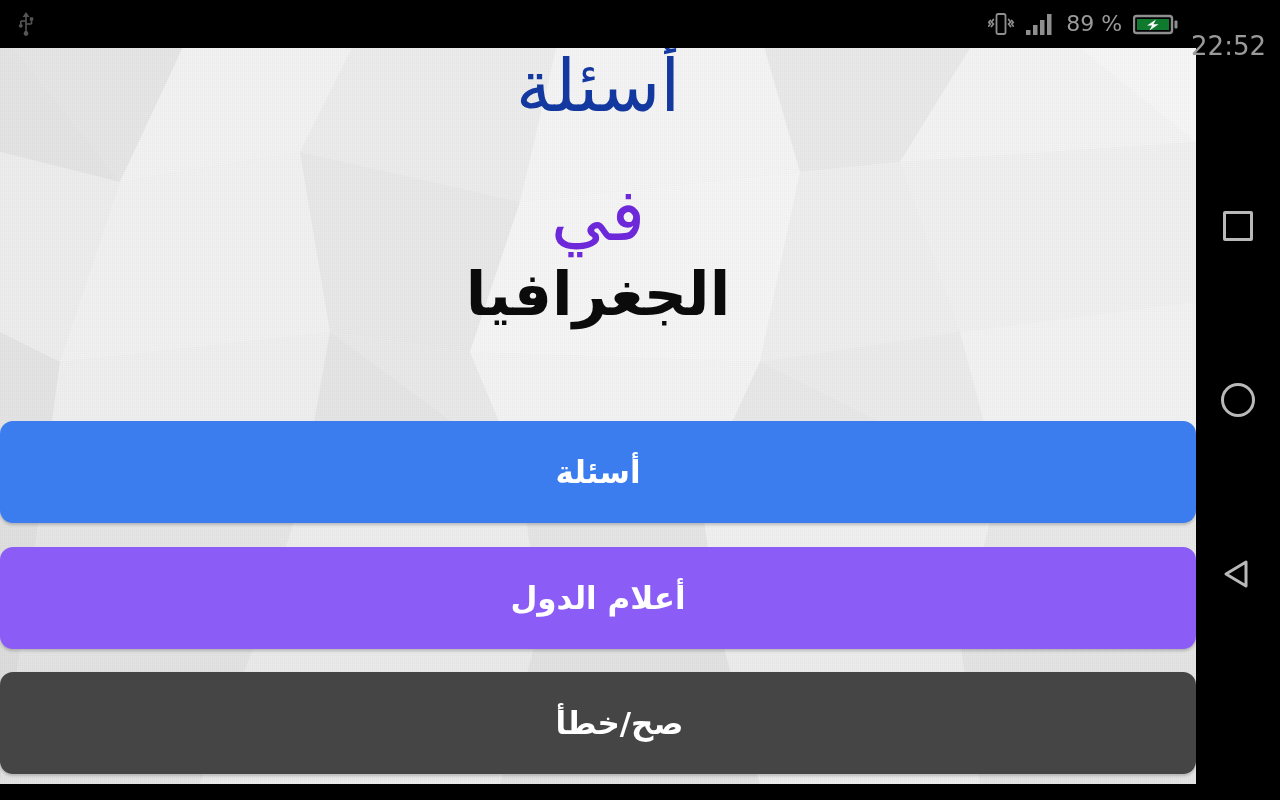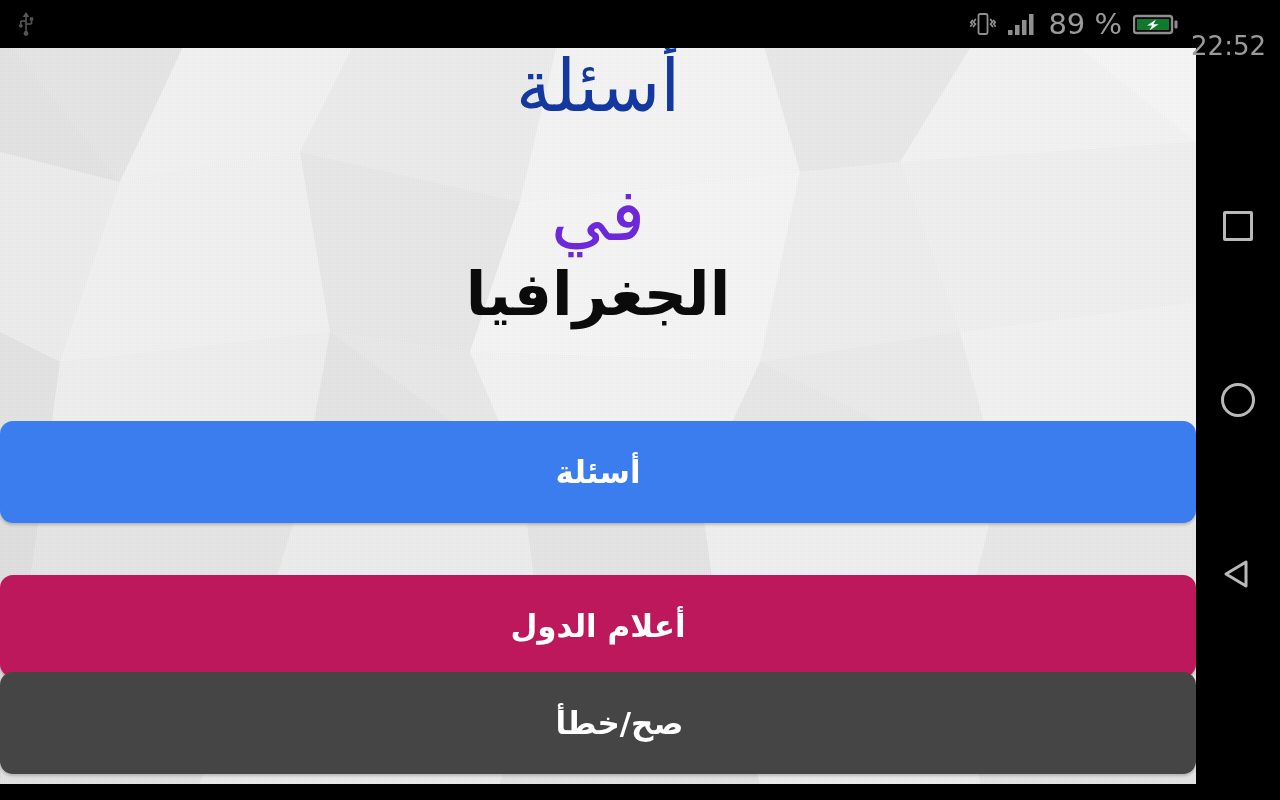--- a/index.html
+++ b/index.html
@@ -49,21 +49,21 @@
     align-items: center;
     gap: 9px;
   }
   .sb-icon {
     display: flex;
     align-items: center;
     justify-content: center;
   }
   .sb-text {
     color: #9a9a9a;
-    font-size: 29px;
+    font-size: 22px;
     letter-spacing: 0px;
     line-height: 1;
     white-space: nowrap;
     font-family: "DejaVu Sans", "Liberation Sans", sans-serif;
   }
   #battery-percent { margin-right: 2px; }
   #status-time { font-size: 26px; margin-left: 3px; margin-top: 43px; }
 
   
   #nav-bar {
@@ -249,21 +249,21 @@
     </svg>
     <div id="noise"></div>
 
     <div id="title-block">
       <div class="title-line" id="title-line-1" style="color: rgb(19, 56, 159);">أسئلة</div>
       <div class="title-line" id="title-line-2" style="color: #6d28d9;">في</div>
       <div class="title-line" id="title-line-3" style="color: rgb(11, 11, 11);">الجغرافيا</div>
     </div>
 
     <button class="app-btn" id="btn-questions" style="background: rgb(59, 125, 238);">أسئلة</button>
-    <button class="app-btn" id="btn-flags" style="background: #be185d; margin-top: 28px;">أعلام الدول</button>
+    <button class="app-btn" id="btn-flags" style="background: #8b5cf6;">أعلام الدول</button>
     <button class="app-btn" id="btn-truefalse" style="background: rgb(69, 69, 69); padding-left: 43px;">صح/خطأ</button>
   </div>
 
   <div id="status-bar">
     <div class="sb-left">
       <span class="sb-icon">
         <svg width="20" height="26" viewBox="0 0 20 26">
           <g fill="#555" stroke="#555" stroke-width="1.6">
             <line x1="10" y1="4" x2="10" y2="21"></line>
             <polygon points="10,1 6.6,6 13.4,6" stroke="none"></polygon>

